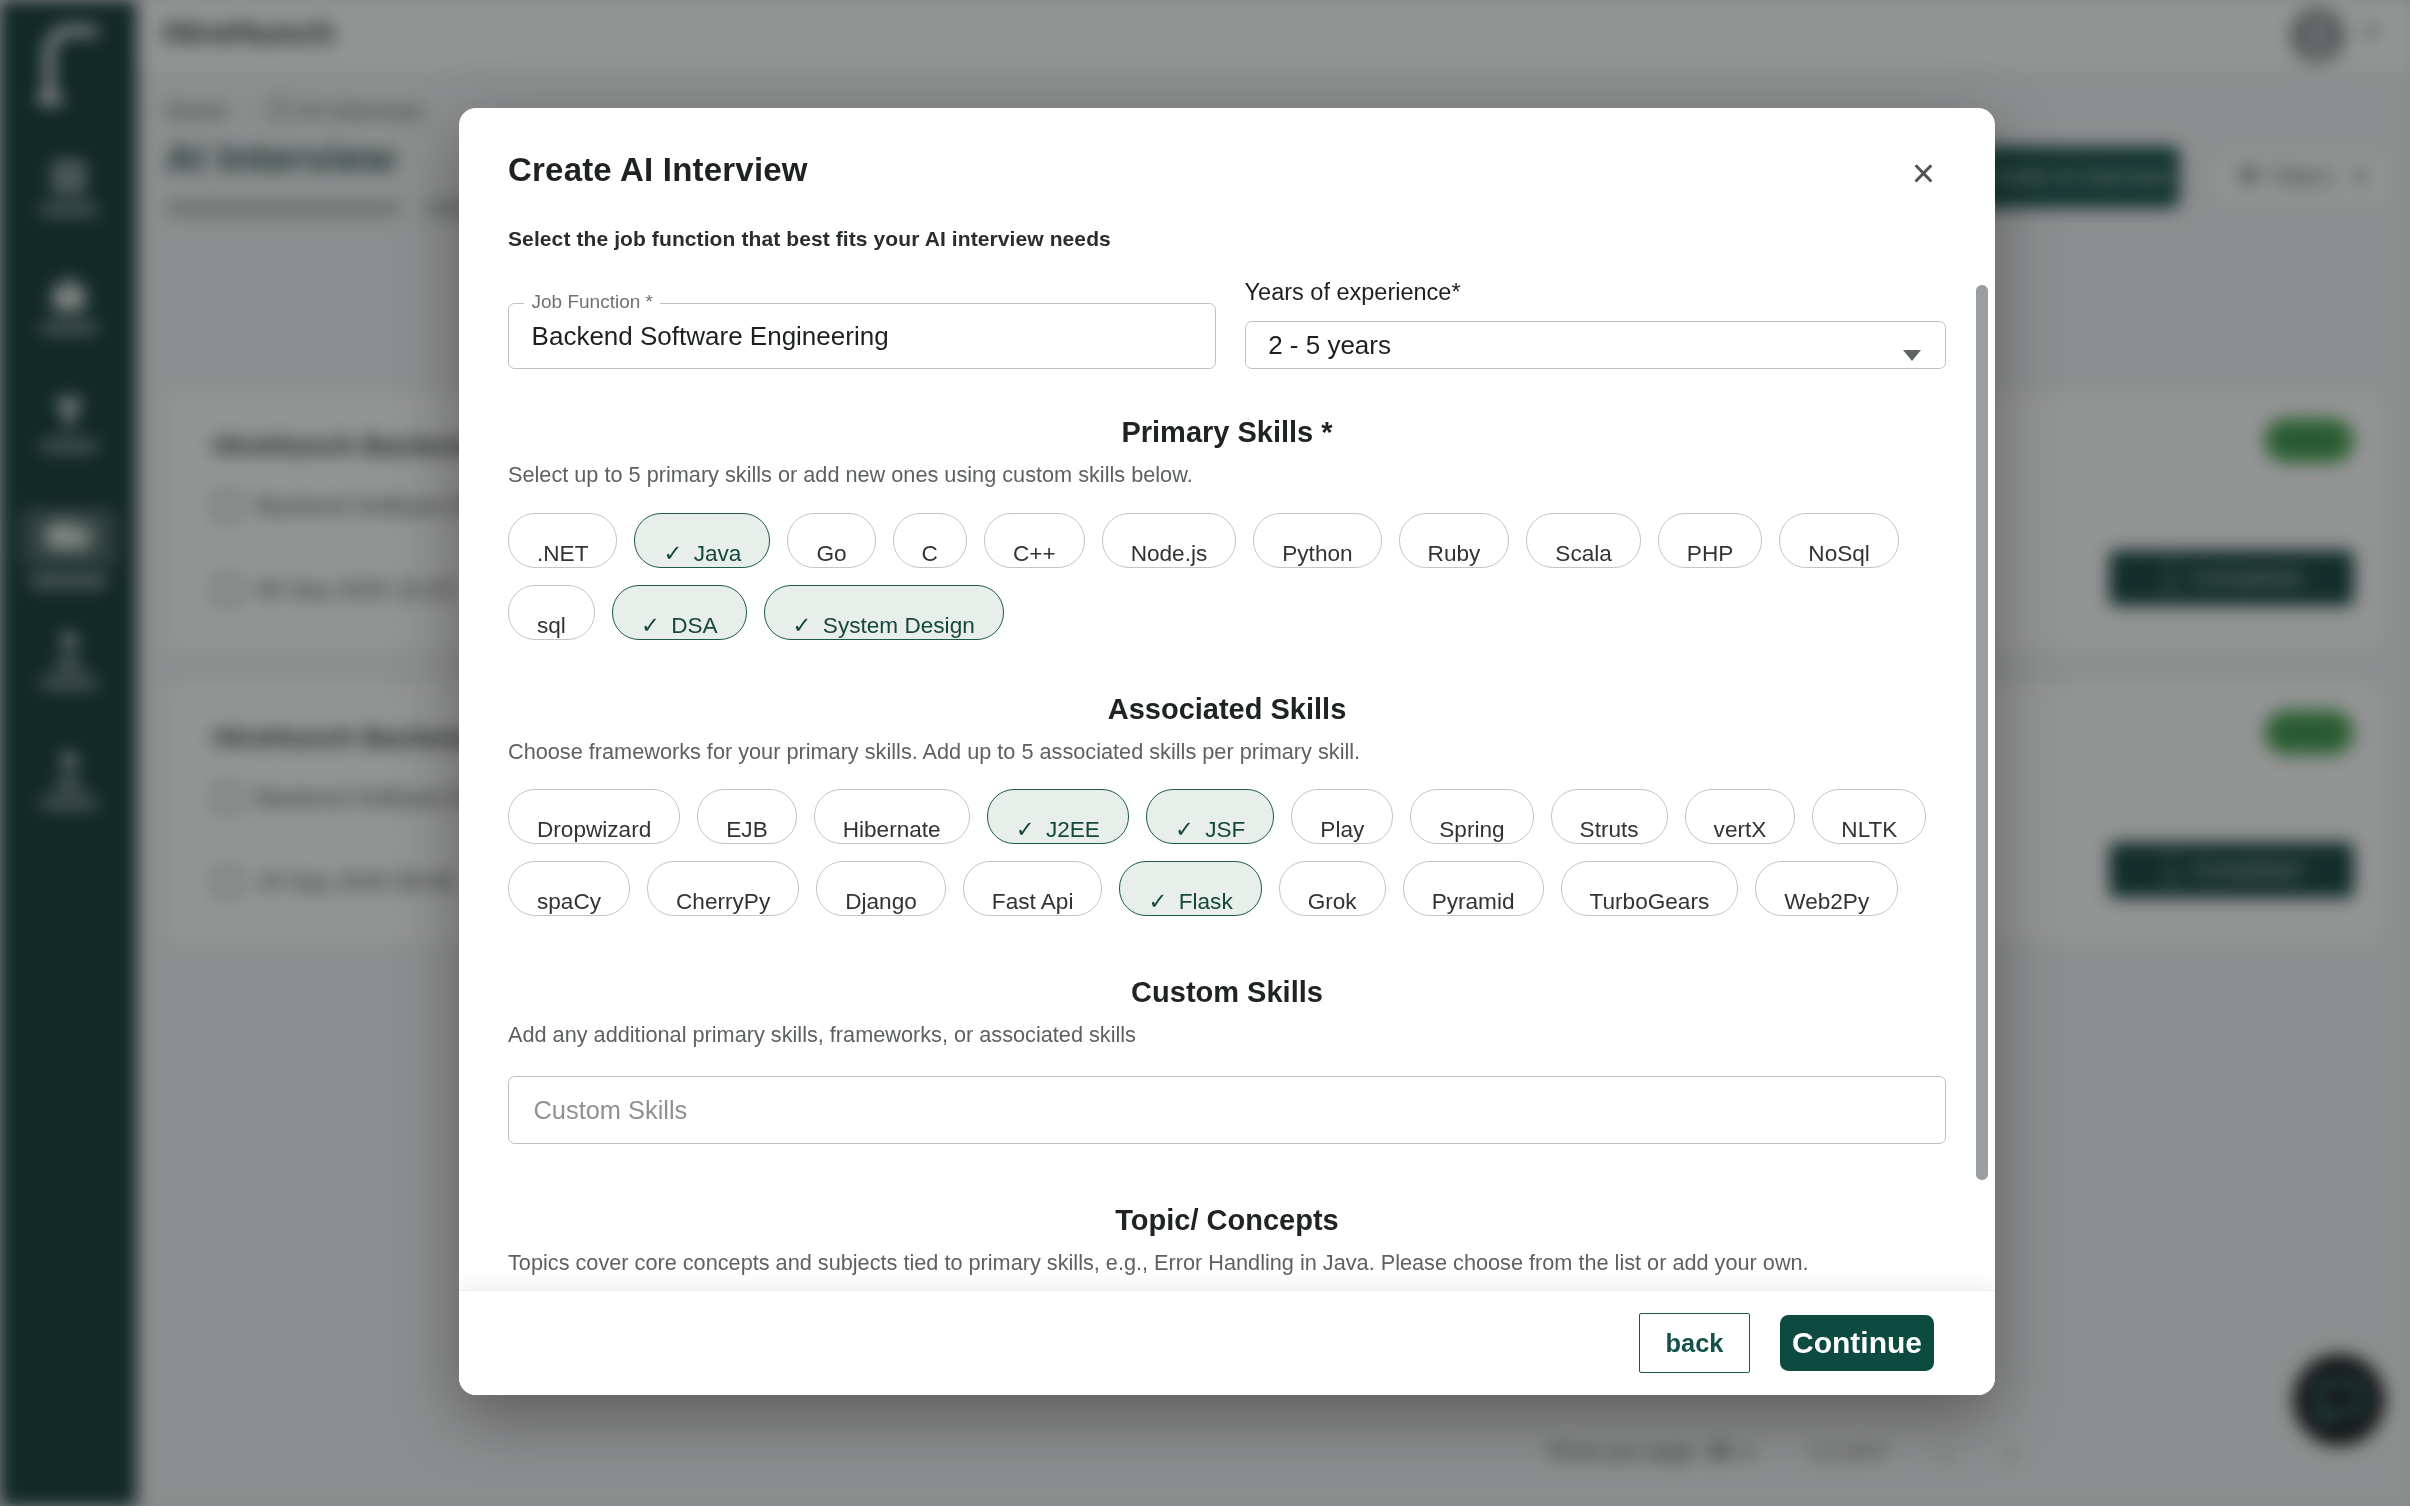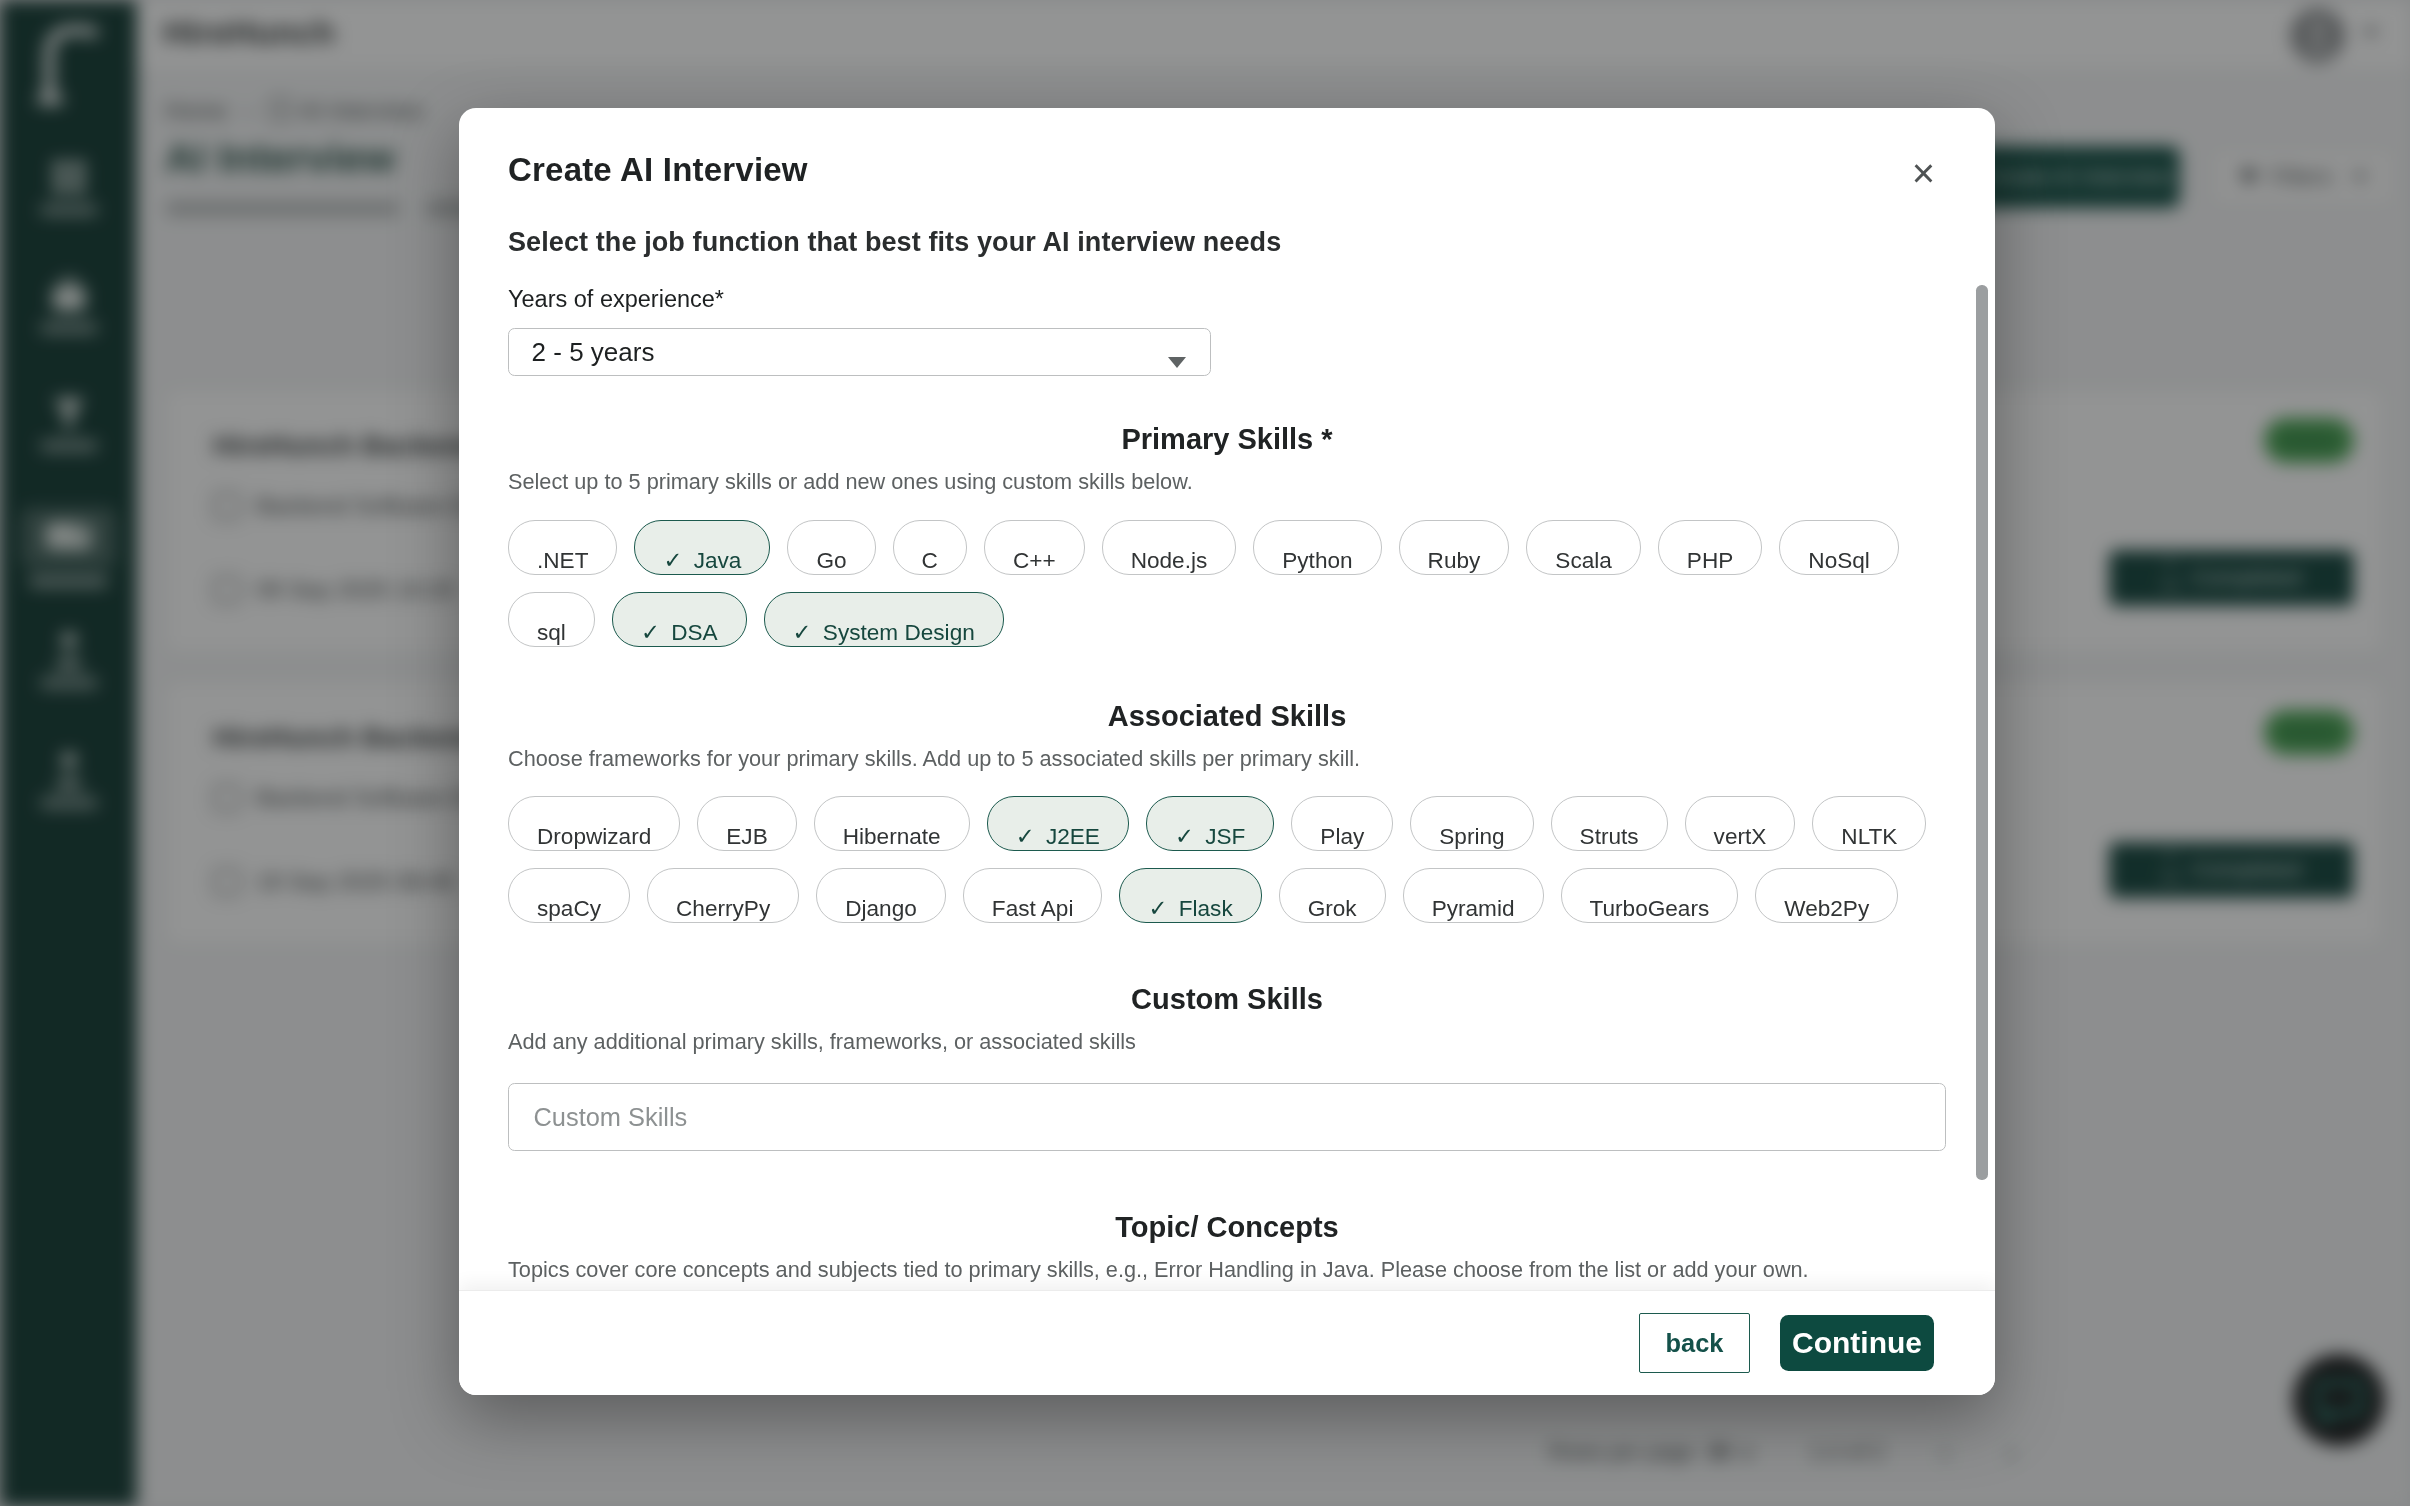--- a/index.html
+++ b/index.html
@@ -44,21 +44,21 @@
   .chat-fab { position:absolute; right:26px; bottom:61px; width:92px; height:92px; border-radius:50%; background:#141617; display:flex; align-items:center; justify-content:center; }
 
   
   .overlay { position:absolute; inset:0; background:rgba(25,27,28,0.47); }
 
   
   .modal { position:absolute; left:459px; top:108px; width:1536px; height:1287px; background:#ffffff; border-radius:17px; box-shadow:0 22.6px 66px rgba(0,0,0,.35); overflow:hidden; }
   .modal-body { position:absolute; inset:0 0 105px 0; padding:43px 49px 0 49px; overflow:hidden; }
   .modal-title { font-size:33px; font-weight:bold; color:#1f2223; letter-spacing:0.2px; }
   .close-btn { position:absolute; top:45px; right:51px; width:41px; height:41px; border:none; background:none; font-size:40px; line-height:41px; color:#4f5354; cursor:pointer; }
-  .modal-sub { margin-top:38px; font-size:27px; font-weight:bold; color:#2a2d2e; letter-spacing:0.1px; }
+  .modal-sub { margin-top:38px; font-size:21px; font-weight:bold; color:#2a2d2e; letter-spacing:0.1px; }
   .fields-row { margin-top:28px; display:flex; gap:29px; align-items:flex-end; }
   .jf-field { position:relative; width:709px; height:66px; border:0.9px solid #bdbfc0; border-radius:6.6px; display:flex; align-items:center; padding:0 22.6px; }
   .jf-label { position:absolute; top:-13px; left:15px; background:#ffffff; padding:0 7.5px; font-size:19px; color:#6e7273; }
   .jf-value { font-size:26px; color:#1d2021; }
   .exp-col { width:703px; }
   .exp-label { font-size:23.5px; color:#1d2021; margin-bottom:15px; }
   .exp-field { position:relative; height:48px; border:0.9px solid #bdbfc0; border-radius:6.6px; display:flex; align-items:center; padding:0 22.6px; cursor:pointer; }
   .exp-value { font-size:26px; color:#1d2021; }
   .select-caret { position:absolute; right:24.5px; top:28px; width:0; height:0; border-left:9.4px solid transparent; border-right:9.4px solid transparent; border-top:11.3px solid #5f6364; }
   .section-h { font-size:29px; font-weight:bold; color:#202324;text-align:center; }
@@ -230,20 +230,24 @@
   <div class="overlay"></div>
 
   <div class="modal">
     <button class="close-btn">×</button>
 
     <div class="modal-body">
       <div class="modal-title">Create AI Interview</div>
       <div class="modal-sub">Select the job function that best fits your AI interview needs</div>
 
       <div class="fields-row">
+        <div class="jf-field">
+          <span class="jf-label">Job Function *</span>
+          <span class="jf-value">Backend Software Engineering</span>
+        </div>
         <div class="exp-col">
           <div class="exp-label">Years of experience*</div>
           <div class="exp-field">
             <span class="exp-value">2 - 5 years</span>
             <span class="select-caret"></span>
           </div>
         </div>
       </div>
 
       <div class="section-h mt-primary">Primary Skills *</div>

